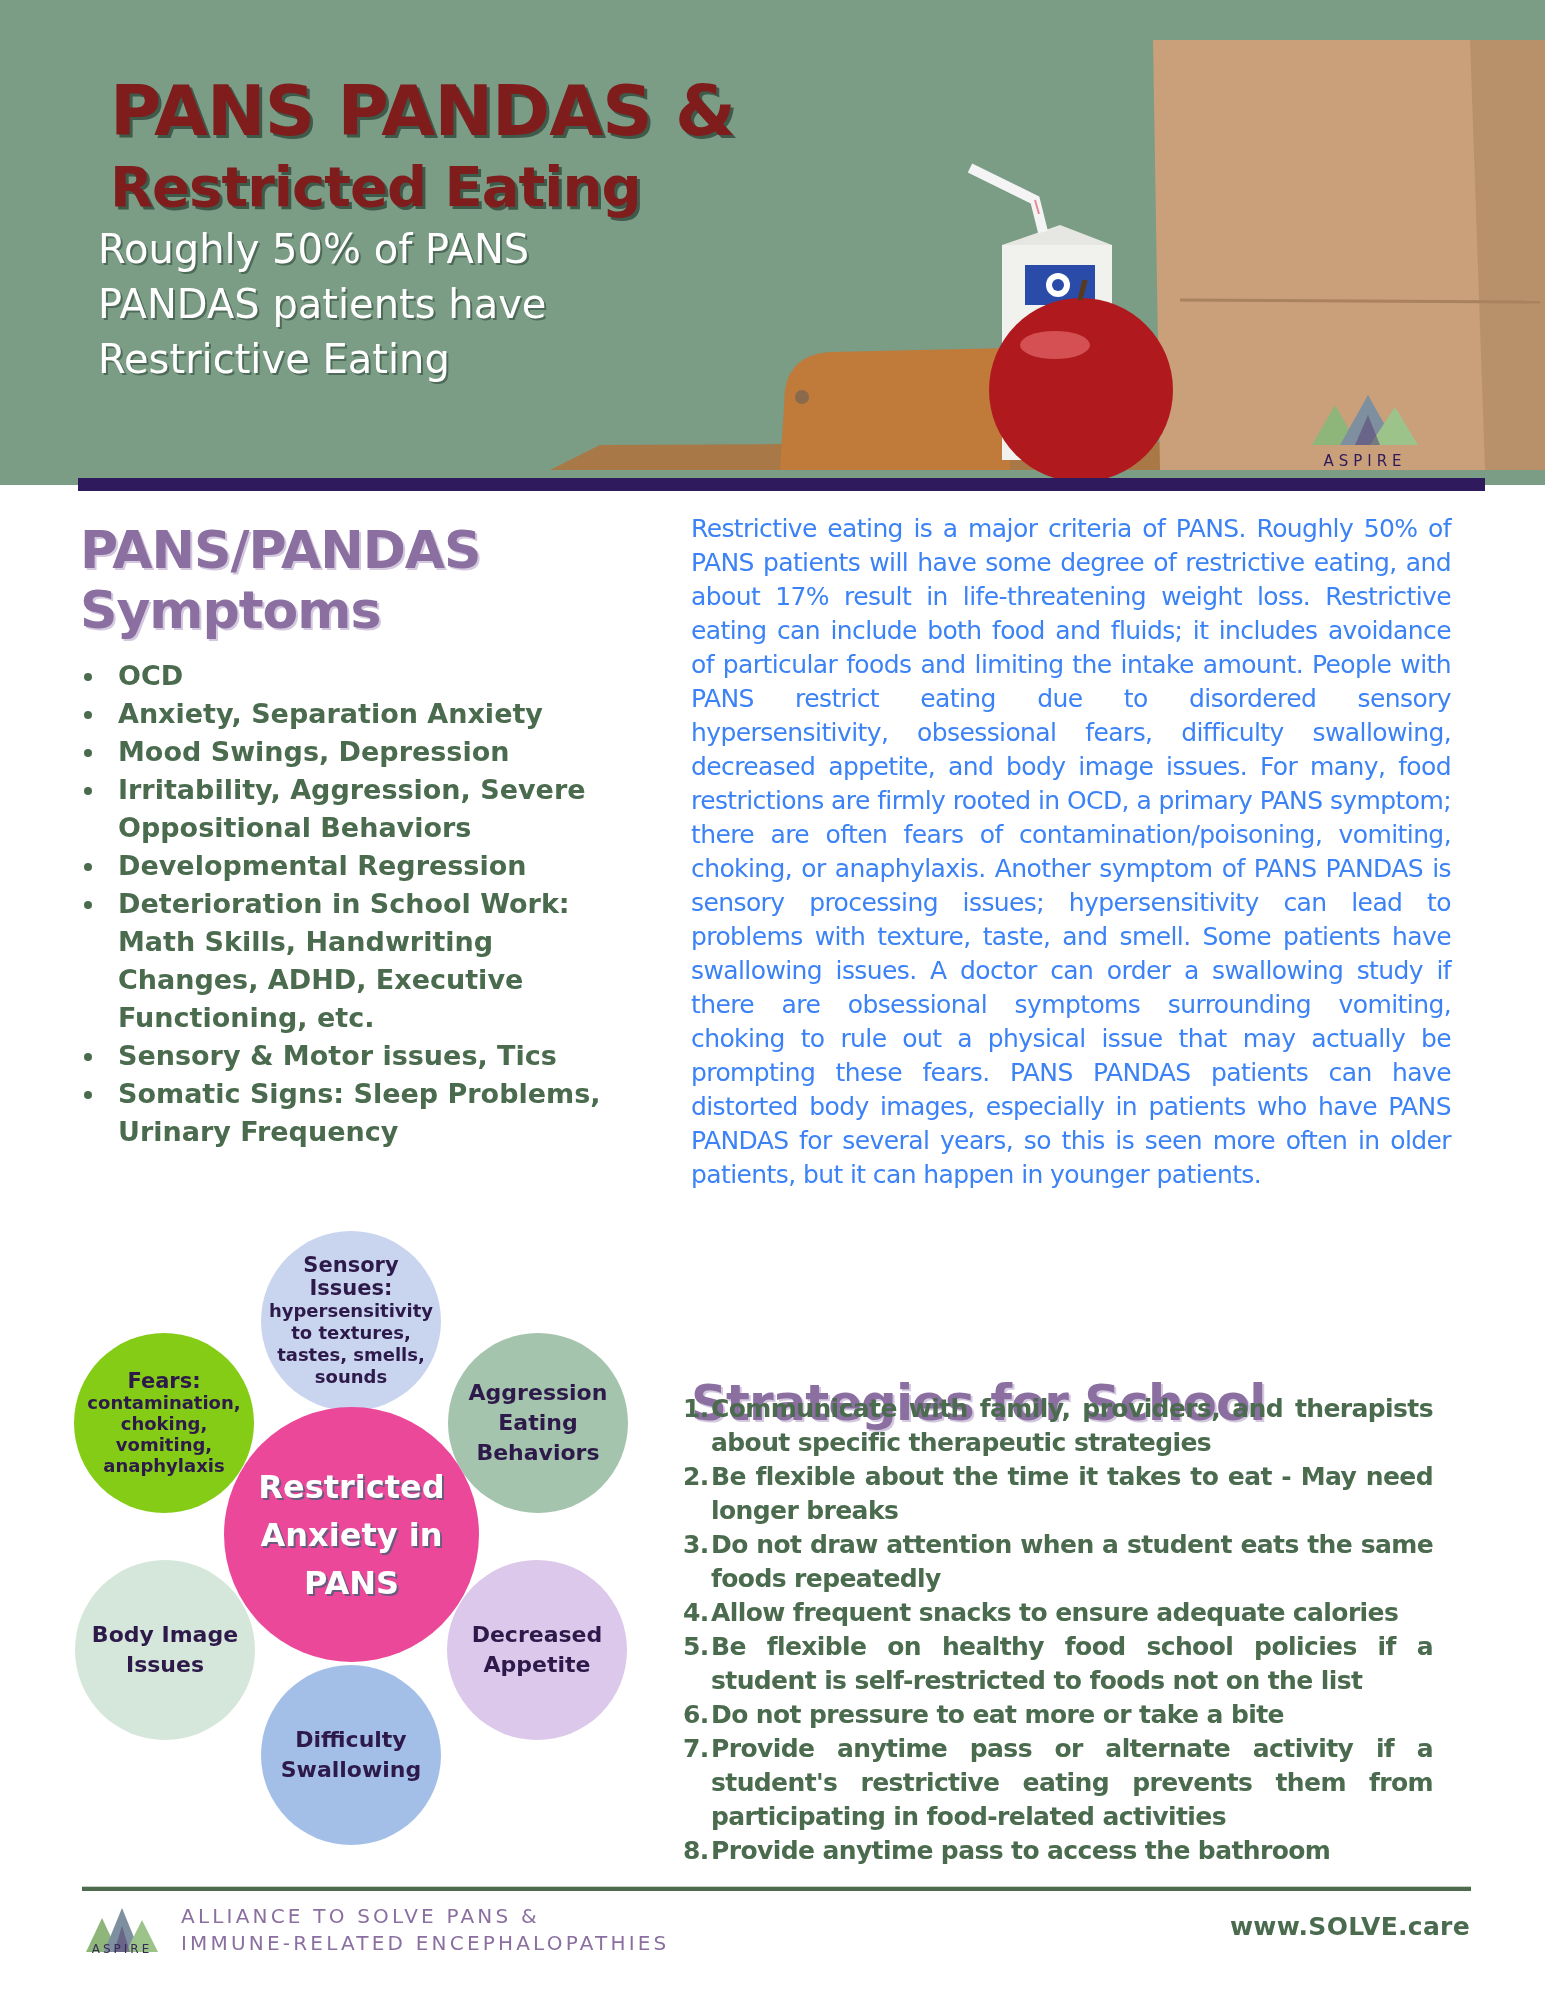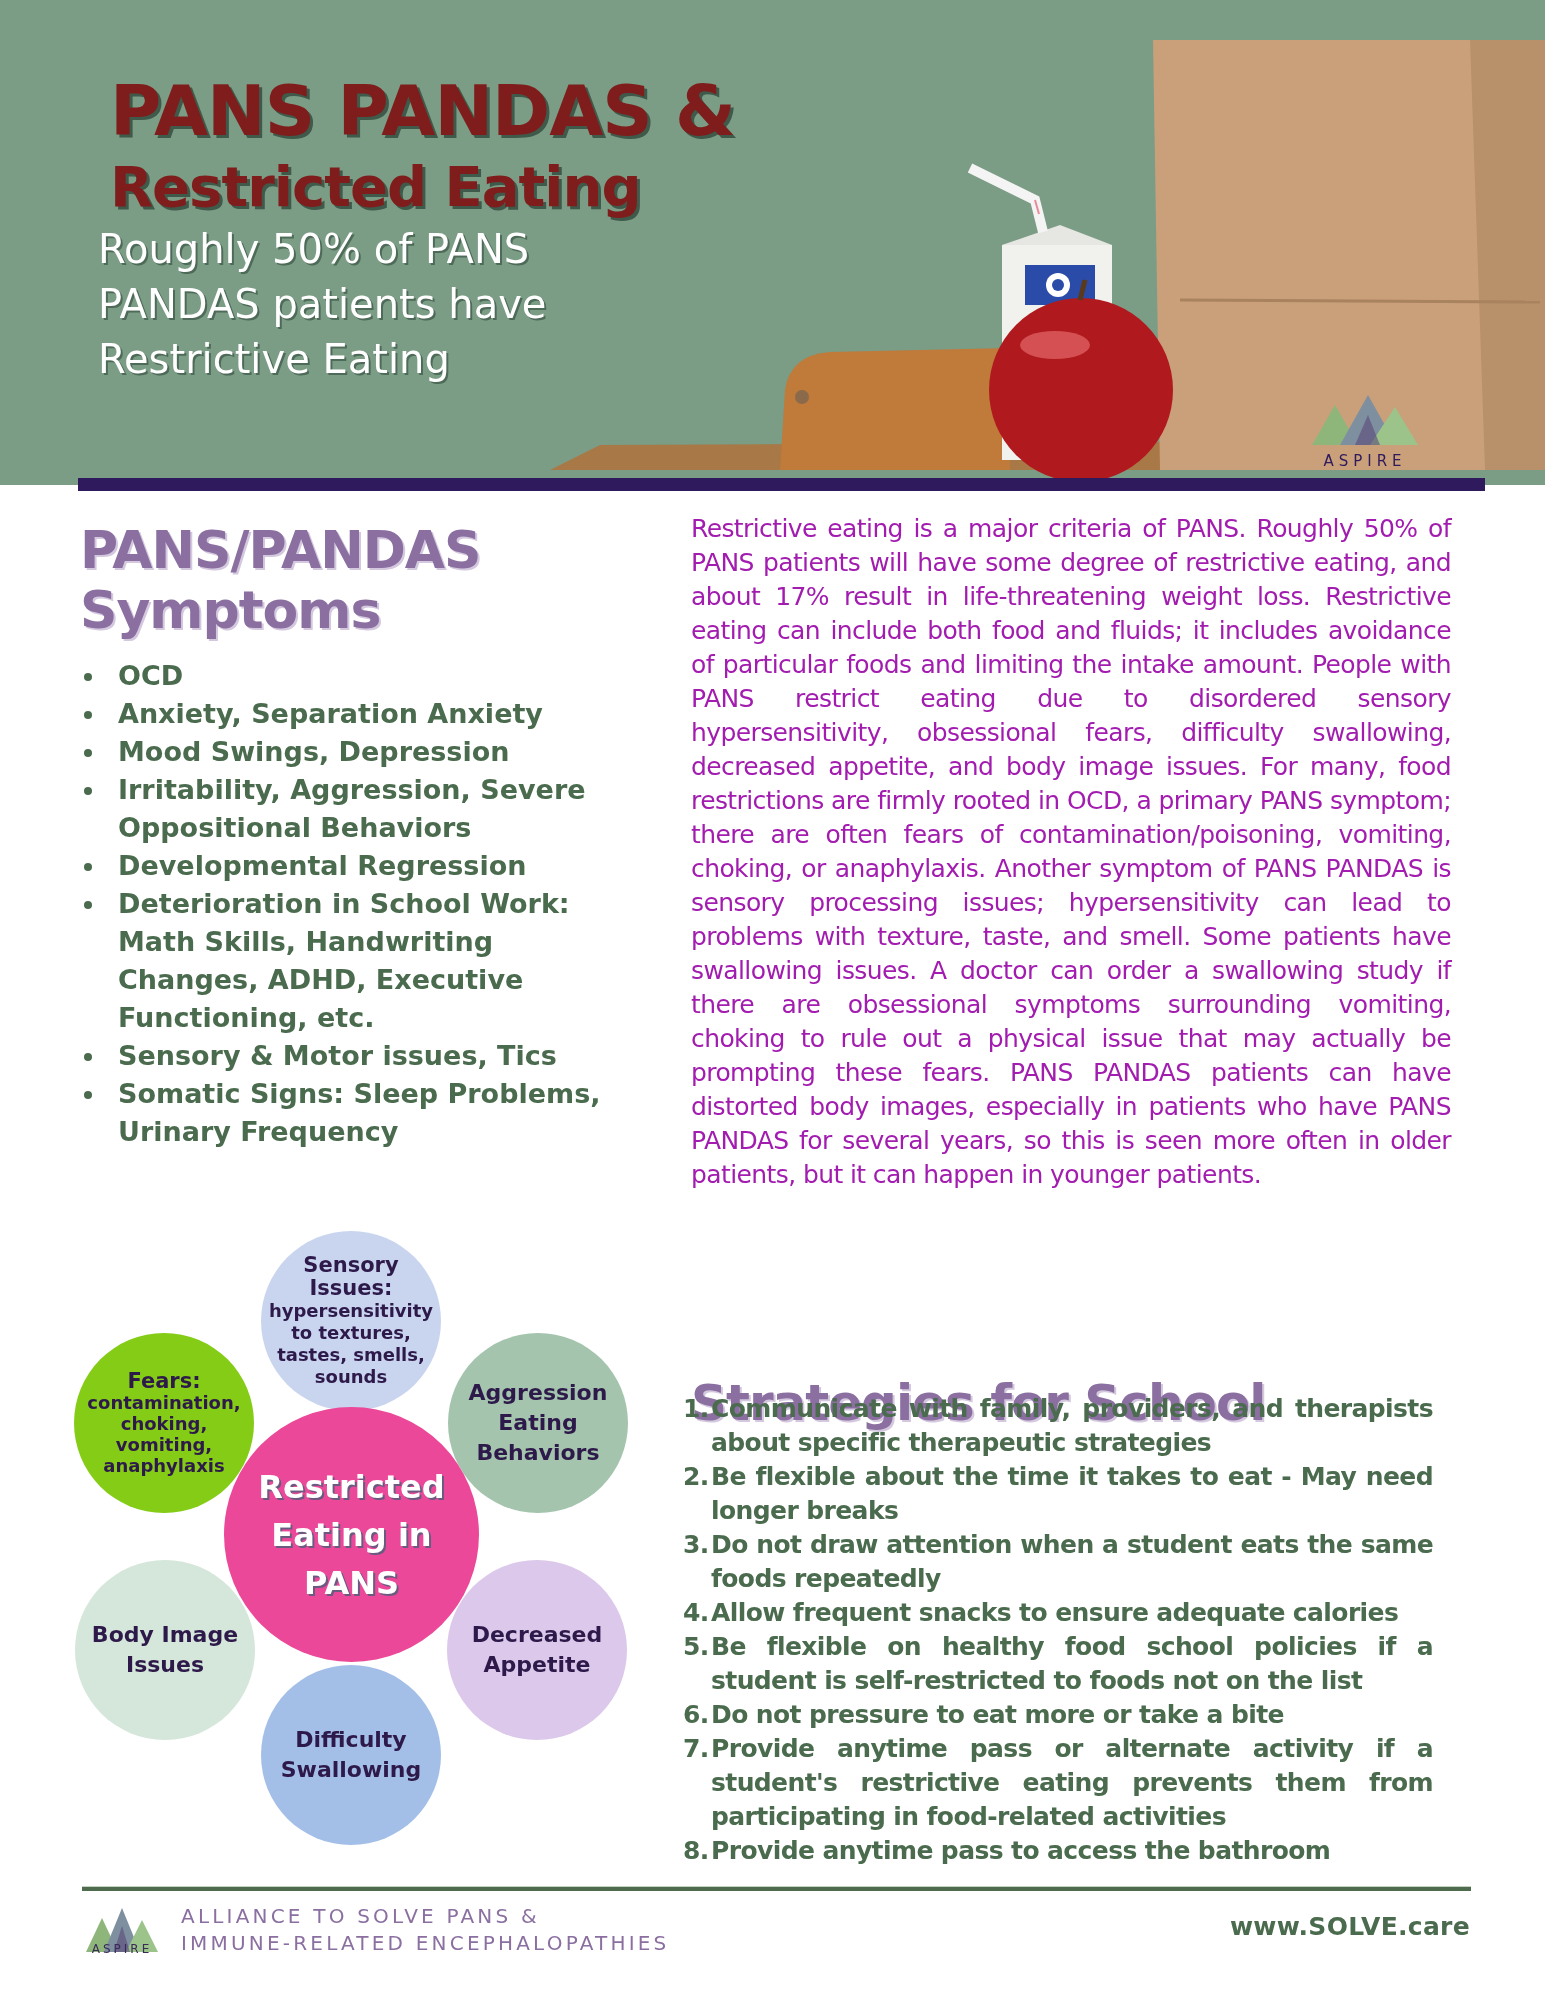--- a/index.html
+++ b/index.html
@@ -72,21 +72,21 @@
   .b-body { left: 5px; top: 340px; width: 180px; height: 180px; background: #d5e6da; font-size: 22px; line-height: 30px; }
   .b-fears { left: 4px; top: 113px; width: 180px; height: 180px; background: #84cc16; font-size: 18px; line-height: 21px; }
   .b-fears .head { font-size: 21px; }
   .b-center {
     left: 154px; top: 187px; width: 255px; height: 255px; background: #ec4899;
     color: #ffffff; font-size: 32px; line-height: 48px; text-shadow: 2px 2px 0 #6a5a80;
   }
   
   .body-text {
     position: absolute; left: 691px; top: 512px; width: 760px; margin: 0;
-    color: #a21caf; font-family: "DejaVu Sans", sans-serif; font-size: 25px; line-height: 34px;
+    color: #3b82f6; font-family: "DejaVu Sans", sans-serif; font-size: 25px; line-height: 34px;
     text-align: justify; letter-spacing: -0.6px;
   }
   .strat-heading {
     position: absolute; left: 691px; top: 1372px; margin: 0;
     color: #8a6fa0; font-family: "DejaVu Sans", sans-serif; font-weight: 700;
     font-size: 50px; line-height: 62px; letter-spacing: -1px;
     text-shadow: 2px 2px 0 #d4c8df;
   }
   .strat-list {
     position: absolute; left: 683px; top: 1392px; width: 750px; margin: 0; padding: 0; list-style: none;
@@ -217,21 +217,21 @@
       <span class="head">Fears:</span>
       <span>contamination,</span>
       <span>choking,</span>
       <span>vomiting,</span>
       <span>anaphylaxis</span>
     </div>
   </div>
   <div class="bubble b-center">
     <div>
       <span>Restricted</span>
-      <span>Eating in</span>
+      <span>Anxiety in</span>
       <span>PANS</span>
     </div>
   </div>
 </div>
 
 <p class="body-text">Restrictive eating is a major criteria of PANS. Roughly 50% of PANS patients will have some degree of restrictive eating, and about 17% result in life-threatening weight loss. Restrictive eating can include both food and fluids; it includes avoidance of particular foods and limiting the intake amount. People with PANS restrict eating due to disordered sensory hypersensitivity, obsessional fears, difficulty swallowing, decreased appetite, and body image issues. For many, food restrictions are firmly rooted in OCD, a primary PANS symptom; there are often fears of contamination/poisoning, vomiting, choking, or anaphylaxis. Another symptom of PANS PANDAS is sensory processing issues; hypersensitivity can lead to problems with texture, taste, and smell. Some patients have swallowing issues. A doctor can order a swallowing study if there are obsessional symptoms surrounding vomiting, choking to rule out a physical issue that may actually be prompting these fears. PANS PANDAS patients can have distorted body images, especially in patients who have PANS PANDAS for several years, so this is seen more often in older patients, but it can happen in younger patients.</p>
 
 <h2 class="strat-heading">Strategies for School</h2>
 
 <ol class="strat-list">

